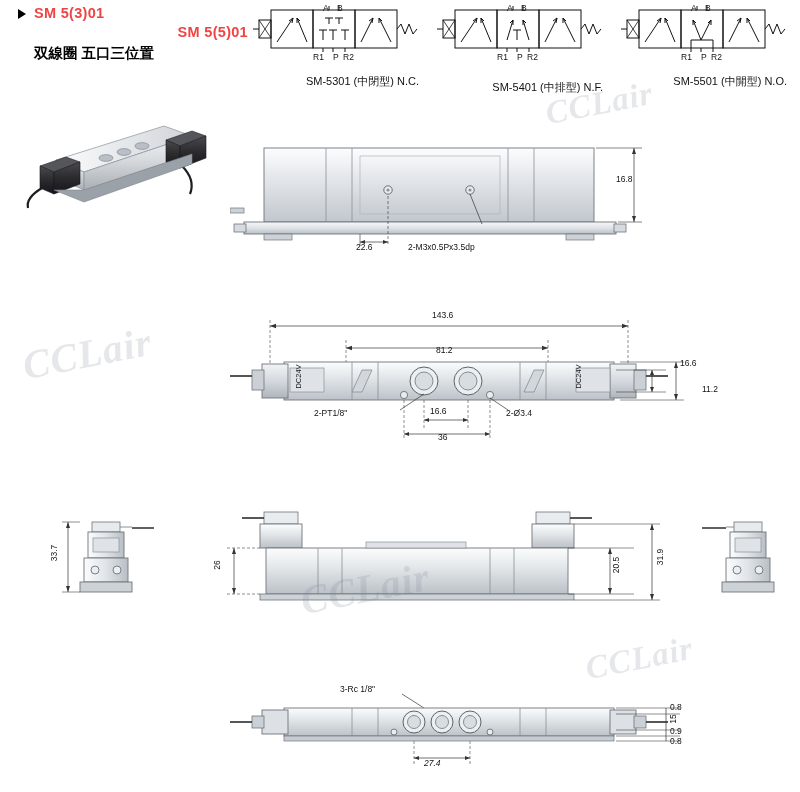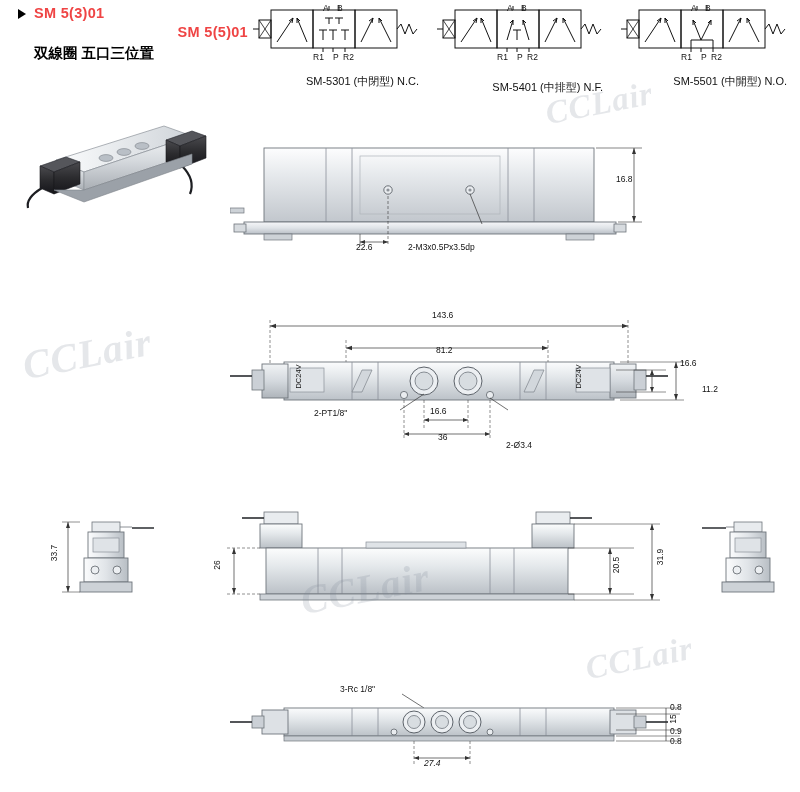--- a/index.html
+++ b/index.html
@@ -405,21 +405,21 @@
     <path d="M176,134 l5,-2 l0,4 z" fill="#333"></path>
     <path d="M262,134 l-5,-2 l0,4 z" fill="#333"></path>
   </svg>
   <span class="dim abs" style="left:204px; top:10px;">143.6</span>
   <span class="dim abs" style="left:208px; top:45px;">81.2</span>
   <span class="dim abs" style="left:202px; top:106px;">16.6</span>
   <span class="dim abs" style="left:210px; top:132px;">36</span>
   <span class="dim abs" style="left:426px; top:84px;margin-left:48px;">11.2</span>
   <span class="dim abs" style="left:452px; top:58px;">16.6</span>
   <span class="dim abs" style="left:86px; top:108px;">2-PT1/8"</span>
-  <span class="dim abs" style="left:278px; top:108px;margin-top:32px;">2-Ø3.4</span>
+  <span class="dim abs" style="left:278px; top:108px;">2-Ø3.4</span>
   <span class="dim abs v" style="left:58px; top:72px; font-size:7.5px;">DC24V</span>
   <span class="dim abs v" style="left:338px; top:72px; font-size:7.5px;">DC24V</span>
 </div>
 
 <div class="abs" id="sideleft" style="left:58px; top:508px; width:140px; height:110px;">
   <svg width="140" height="110" viewBox="0 0 140 110">
     <defs>
       <linearGradient id="sBody" x1="0" y1="0" x2="1" y2="0">
         <stop offset="0" stop-color="#fbfcfd"></stop>
         <stop offset="0.5" stop-color="#e0e4e8"></stop>

